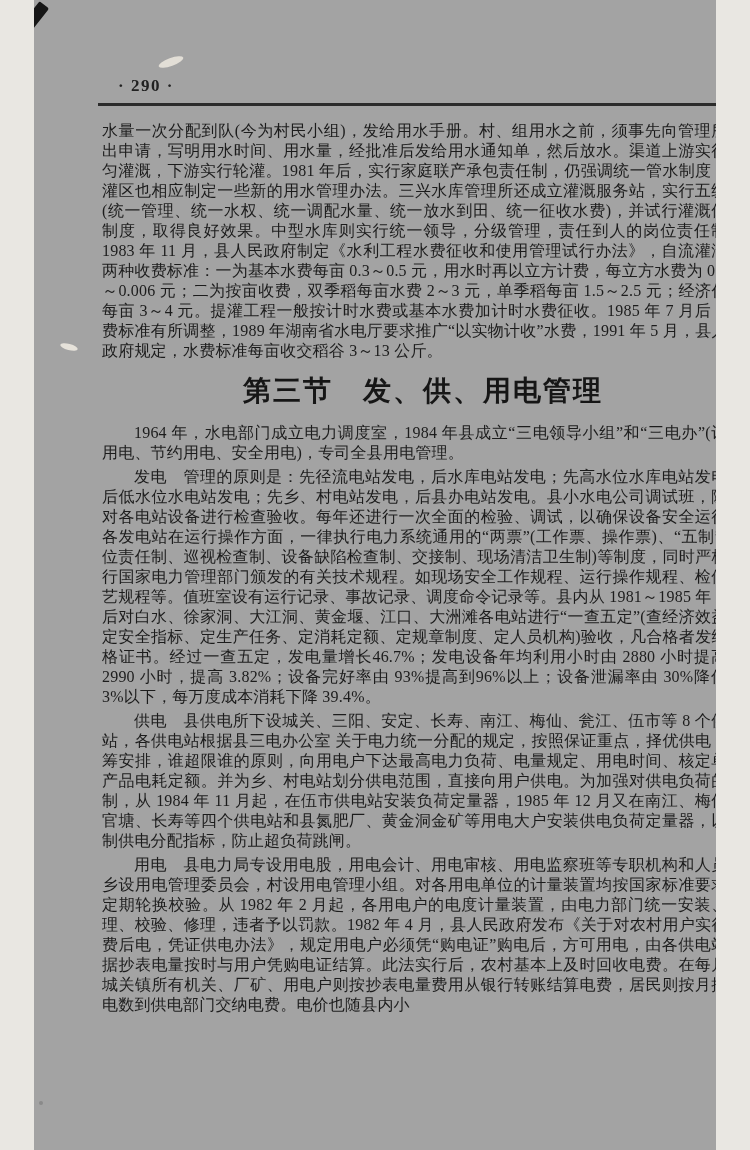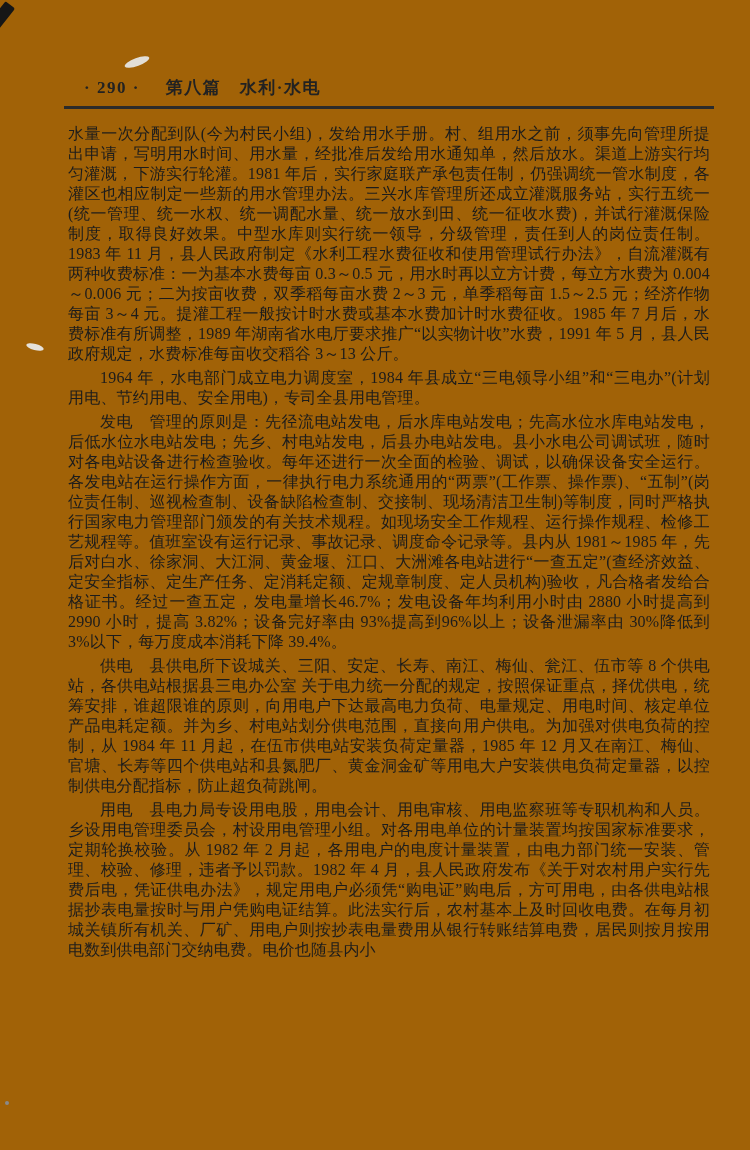--- a/index.html
+++ b/index.html
@@ -1,20 +1,20 @@
 <!DOCTYPE html>
 <html><head>
 <meta charset="utf-8">
 <style>
   html,body { margin:0; padding:0; background:#e9e7e2; }
   .page {
     position:relative;
-    width:750px; height:1150px;
+    width:682px; height:1150px;
     margin:0 auto;
-    background:#a16207;
+    background:#a3a3a3;
     overflow:hidden;
     font-family:"Liberation Serif","DejaVu Serif",serif;
     color:#1d1d1d;
   }
   .inner { position:absolute; left:64px; top:76px; width:650px; }
   .header-row {
     display:flex; align-items:baseline; gap:26px;
     font-weight:700; font-size:17px; letter-spacing:1.5px;
     padding-left:20px; color:#222;
   }
@@ -64,27 +64,27 @@
 
   <div class="corner-mark"></div>
   <div class="smudge-a"></div>
   <div class="smudge-b"></div>
   <div class="speck"></div>
 
   <div class="inner">
 
     <div class="header-row">
       <span>· 290 ·</span>
-      <span>第八篇　水利·水电</span>
     </div>
     <div class="rule"></div>
 
     <main>
       <p class="body-text">水量一次分配到队(今为村民小组)，发给用水手册。村、组用水之前，须事先向管理所提出申请，写明用水时间、用水量，经批准后发给用水通知单，然后放水。渠道上游实行均匀灌溉，下游实行轮灌。1981 年后，实行家庭联产承包责任制，仍强调统一管水制度，各灌区也相应制定一些新的用水管理办法。三兴水库管理所还成立灌溉服务站，实行五统一(统一管理、统一水权、统一调配水量、统一放水到田、统一征收水费)，并试行灌溉保险制度，取得良好效果。中型水库则实行统一领导，分级管理，责任到人的岗位责任制。1983 年 11 月，县人民政府制定《水利工程水费征收和使用管理试行办法》，自流灌溉有两种收费标准：一为基本水费每亩 0.3～0.5 元，用水时再以立方计费，每立方水费为 0.004～0.006 元；二为按亩收费，双季稻每亩水费 2～3 元，单季稻每亩 1.5～2.5 元；经济作物每亩 3～4 元。提灌工程一般按计时水费或基本水费加计时水费征收。1985 年 7 月后，水费标准有所调整，1989 年湖南省水电厅要求推广“以实物计收”水费，1991 年 5 月，县人民政府规定，水费标准每亩收交稻谷 3～13 公斤。</p>
 
+      <h2 class="sec-title">第三节　发、供、用电管理</h2>
 
       <p class="body-text indent">1964 年，水电部门成立电力调度室，1984 年县成立“三电领导小组”和“三电办”(计划用电、节约用电、安全用电)，专司全县用电管理。</p>
 
       <p class="body-text indent"><span class="run-label">发电</span><span>　管理的原则是：先径流电站发电，后水库电站发电；先高水位水库电站发电，后低水位水电站发电；先乡、村电站发电，后县办电站发电。县小水电公司调试班，随时对各电站设备进行检查验收。每年还进行一次全面的检验、调试，以确保设备安全运行。各发电站在运行操作方面，一律执行电力系统通用的“两票”(工作票、操作票)、“五制”(岗位责任制、巡视检查制、设备缺陷检查制、交接制、现场清洁卫生制)等制度，同时严格执行国家电力管理部门颁发的有关技术规程。如现场安全工作规程、运行操作规程、检修工艺规程等。值班室设有运行记录、事故记录、调度命令记录等。县内从 1981～1985 年，先后对白水、徐家洞、大江洞、黄金堰、江口、大洲滩各电站进行“一查五定”(查经济效益、定安全指标、定生产任务、定消耗定额、定规章制度、定人员机构)验收，凡合格者发给合格证书。经过一查五定，发电量增长46.7%；发电设备年均利用小时由 2880 小时提高到 2990 小时，提高 3.82%；设备完好率由 93%提高到96%以上；设备泄漏率由 30%降低到 3%以下，每万度成本消耗下降 39.4%。</span></p>
 
       <p class="body-text indent"><span class="run-label">供电</span><span>　县供电所下设城关、三阳、安定、长寿、南江、梅仙、瓮江、伍市等 8 个供电站，各供电站根据县三电办公室 关于电力统一分配的规定，按照保证重点，择优供电，统筹安排，谁超限谁的原则，向用电户下达最高电力负荷、电量规定、用电时间、核定单位产品电耗定额。并为乡、村电站划分供电范围，直接向用户供电。为加强对供电负荷的控制，从 1984 年 11 月起，在伍市供电站安装负荷定量器，1985 年 12 月又在南江、梅仙、官塘、长寿等四个供电站和县氮肥厂、黄金洞金矿等用电大户安装供电负荷定量器，以控制供电分配指标，防止超负荷跳闸。</span></p>
 
       <p class="body-text indent"><span class="run-label">用电</span><span>　县电力局专设用电股，用电会计、用电审核、用电监察班等专职机构和人员。乡设用电管理委员会，村设用电管理小组。对各用电单位的计量装置均按国家标准要求，定期轮换校验。从 1982 年 2 月起，各用电户的电度计量装置，由电力部门统一安装、管理、校验、修理，违者予以罚款。1982 年 4 月，县人民政府发布《关于对农村用户实行先费后电，凭证供电办法》，规定用电户必须凭“购电证”购电后，方可用电，由各供电站根据抄表电量按时与用户凭购电证结算。此法实行后，农村基本上及时回收电费。在每月初城关镇所有机关、厂矿、用电户则按抄表电量费用从银行转账结算电费，居民则按月按用电数到供电部门交纳电费。电价也随县内小</span></p>
     </main>
 

